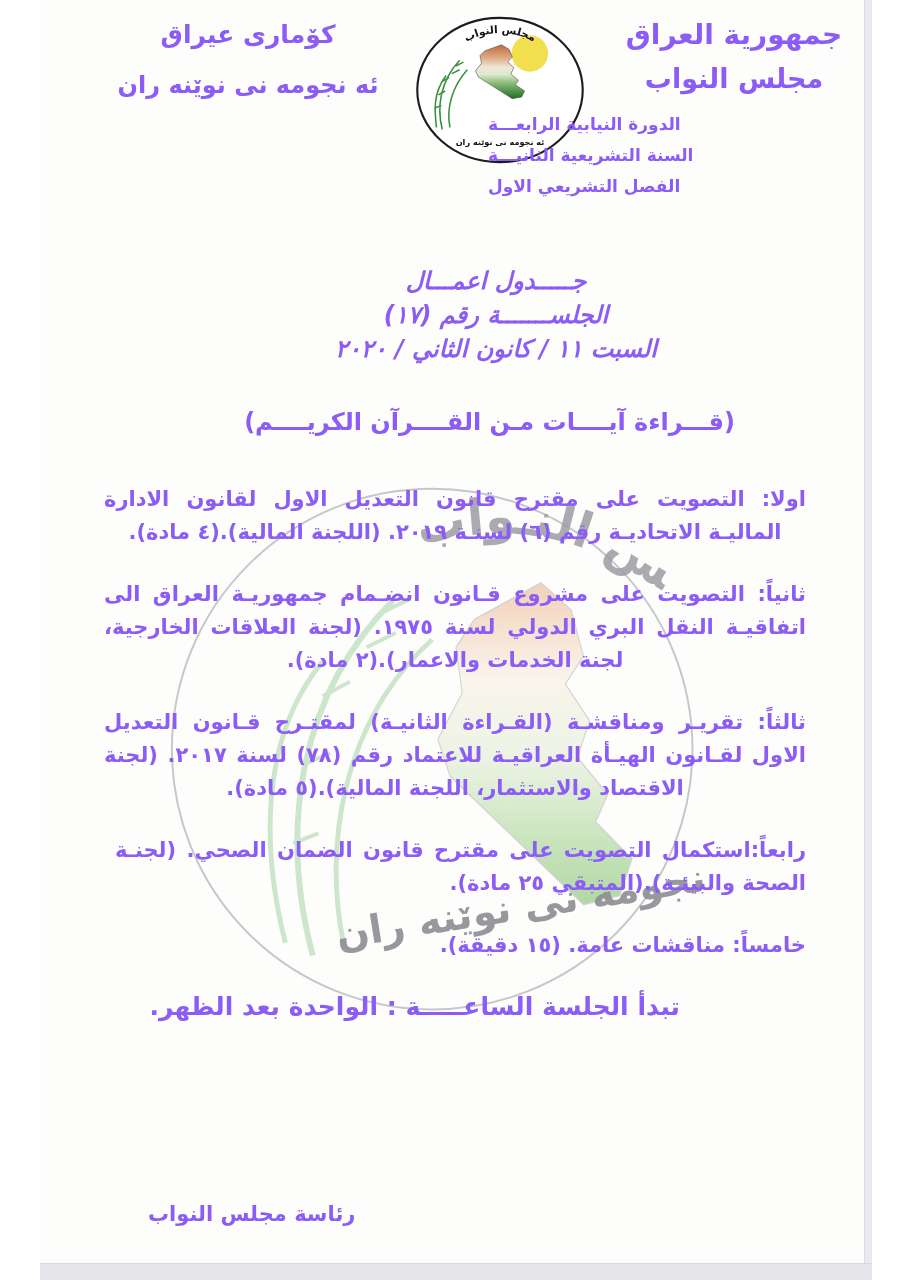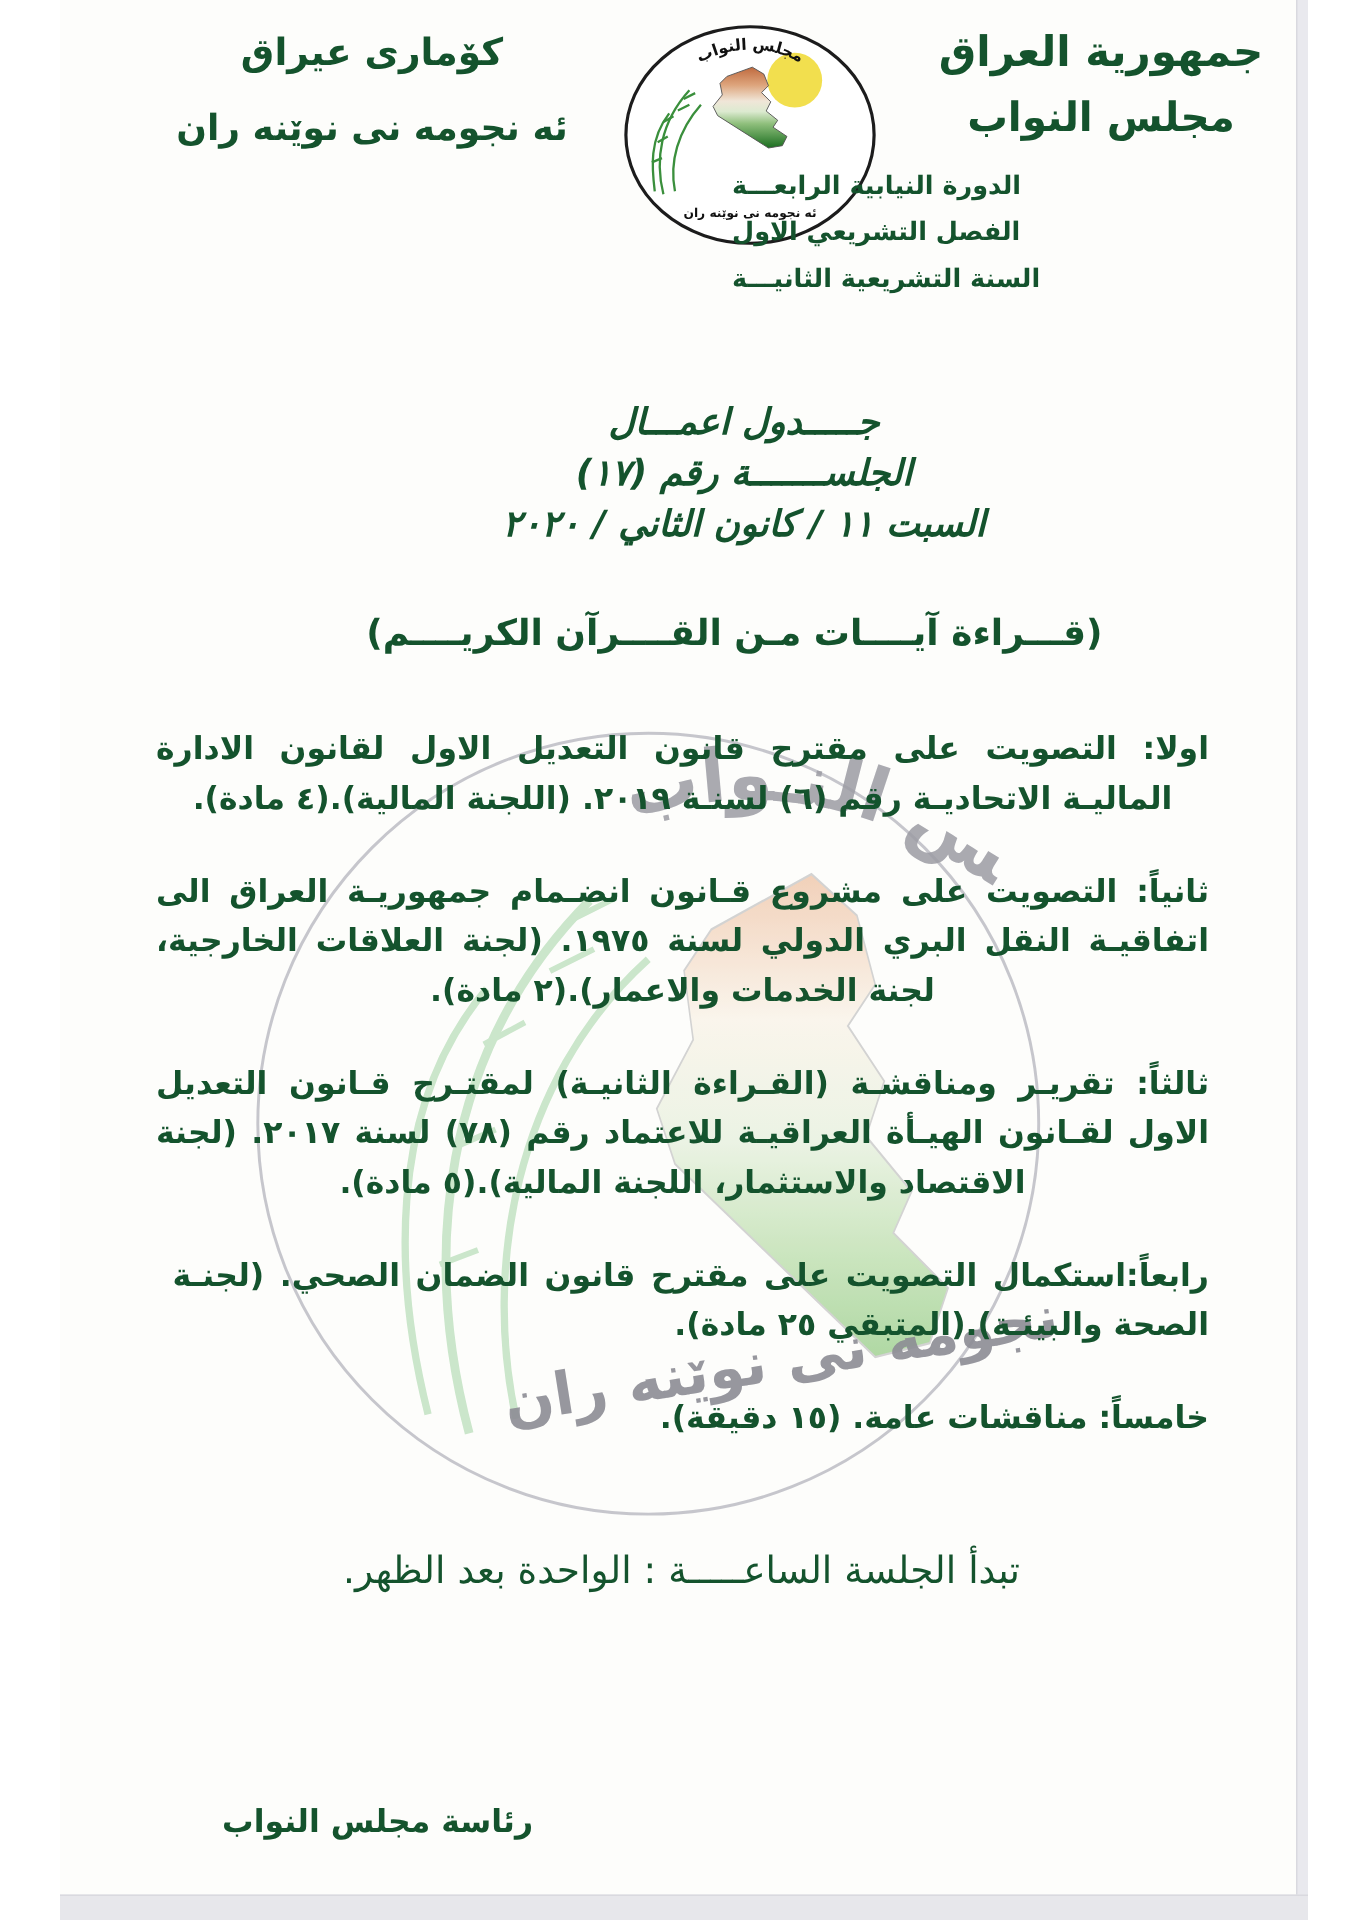--- a/index.html
+++ b/index.html
@@ -1,20 +1,20 @@
 <!DOCTYPE html>
 <html lang="ar"><head>
 <meta charset="utf-8">
 <style>
   html,body { margin:0; padding:0; background:#ffffff; }
   * { box-sizing:border-box; }
   .page {
     position:relative; width:832px; height:1280px; margin:0 auto;
     background:#fdfdfb; overflow:hidden;
-    font-family:"DejaVu Sans", sans-serif; color:#14532d;
+    font-family:"DejaVu Sans", sans-serif; color:#8b5cf6;
   }
   
   .edge-right { position:absolute; top:0; right:0; width:8px; height:100%;
     background:#e9e9ee; border-left:1px solid #d9d9df; z-index:5; }
   .edge-bottom { position:absolute; bottom:0; left:0; width:100%; height:17px;
     background:#e7e7eb; border-top:1px solid #d9d9df; z-index:5; }
 
   
   .kurdish-header { position:absolute; left:52px; top:20px; width:312px;
     text-align:center; direction:rtl; font-weight:bold; z-index:2; }
@@ -40,22 +40,22 @@
     text-align:center; direction:rtl; font-size:24px; font-weight:bold;
     line-height:34px; z-index:2;font-style:italic; }
   .quran-line { position:absolute; top:408px; right:137px;
     direction:rtl; font-size:24px; font-weight:bold; z-index:2; }
 
   .agenda { position:absolute; top:462px; left:64px; right:66px;
     direction:rtl; font-size:21px; font-weight:bold; line-height:33px; z-index:2; }
   .agenda-item { text-align:justify; text-align-last:center; margin-bottom:29px; }
   .agenda-item.align-last-right { text-align-last:right;margin-left:11px; }
 
-  .closing-line { position:absolute; top:1032px; right:192px;
-    direction:rtl; font-size:25px; font-weight:normal; z-index:2; }
+  .closing-line { position:absolute; top:992px; right:192px;
+    direction:rtl; font-size:25px; font-weight:bold; z-index:2; }
 
   .page-footer { position:absolute; top:1202px; left:108px;
     direction:rtl; font-size:21px; font-weight:bold; z-index:2; }
 </style>
 </head>
 <body>
 
 <div class="page">
 
   <div class="kurdish-header">
@@ -94,22 +94,22 @@
     </svg>
   </div>
 
   <div class="arabic-header">
     <div class="l1">جمهورية العراق</div>
     <div class="l2">مجلس النواب</div>
   </div>
 
   <div class="session-info">
     <div>الدورة النيابية الرابعـــة</div>
+    <div>السنة التشريعية الثانيـــة</div>
     <div>الفصل التشريعي الاول</div>
-    <div>السنة التشريعية الثانيـــة</div>
   </div>
 
   <div class="watermark">
     <svg viewBox="0 0 560 560" width="548" height="550">
       <defs>
         <linearGradient id="wmMapGrad" x1="0" y1="0" x2="0" y2="1">
           <stop offset="0%" stop-color="#f0c9ae"></stop>
           <stop offset="30%" stop-color="#faf4ea"></stop>
           <stop offset="55%" stop-color="#e9f2e1"></stop>
           <stop offset="78%" stop-color="#c4e2b6"></stop>

